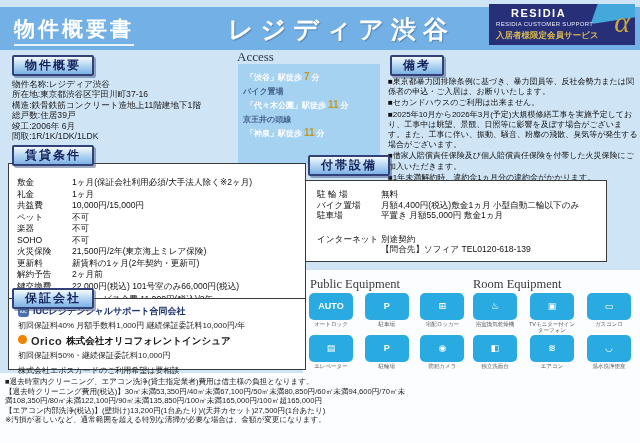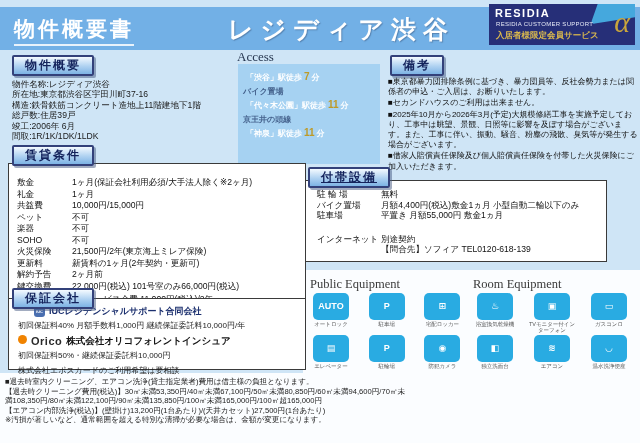--- a/index.html
+++ b/index.html
@@ -10,21 +10,21 @@
   .top-band{left:0;top:7px;width:640px;height:43px;background:#72b0e6;}
   .doc-title{left:14px;top:15px;font-size:21px;font-weight:bold;color:#fff;letter-spacing:3px;
              border-bottom:2px solid #e8f2fb;padding-bottom:1px;}
   .prop-name{left:228px;top:13px;font-size:25px;font-weight:bold;color:#fff;letter-spacing:7px;
              text-shadow:1px 1px 1px rgba(60,90,130,.5);}
   .badge{left:489px;top:4px;width:146px;height:41px;background:#262f78;overflow:hidden;}
   .badge-swoosh{position:absolute;right:-14px;top:-10px;width:52px;height:26px;background:#49b6e8;
                 transform:skewX(-28deg) rotate(-10deg);border-radius:4px;opacity:.9;}
   .badge-alpha{position:absolute;right:5px;top:0px;font-family:"Liberation Serif",serif;
                font-style:italic;font-size:30px;color:#c9a53c;line-height:36px;}
-  .badge-brand{position:absolute;left:6px;top:3px;font-size:11px;font-weight:bold;color:#fff;letter-spacing:1.5px;}
+  .badge-brand{position:absolute;left:22px;top:3px;font-size:11px;font-weight:bold;color:#fff;letter-spacing:1.5px;}
   .badge-support{position:absolute;left:7px;top:17px;font-size:6px;color:#e6e9f6;letter-spacing:.3px;}
   .badge-service{position:absolute;left:7px;top:26px;font-size:8.5px;font-weight:bold;color:#d9b84e;}
   
   .sec-btn{display:inline-block;background:linear-gradient(180deg,#f4faff 0%,#aed1f1 55%,#7db3e4 100%);
            border:2px solid #33417a;border-radius:2px;box-shadow:2px 2px 0 rgba(70,90,130,.5);
            color:#14235c;font-weight:bold;font-size:12px;line-height:14px;padding:1px 11px 2px;
            letter-spacing:2px;z-index:3;}
   
   .ov-lines{left:12px;top:79px;width:232px;font-size:8.6px;line-height:10.4px;color:#1a1a1a;}
   
@@ -39,42 +39,42 @@
   .remarks-text{left:388px;top:77px;width:250px;font-size:8px;line-height:10.2px;color:#101010;}
   .remarks-text p{margin:0 0 1px 0;}
   
   .wbox{background:#fff;border:1.4px solid #3a3a3a;box-sizing:border-box;}
   .rental-box{left:8px;top:154px;width:298px;height:147px;padding:13px 8px 0;margin-top:9px;}
   .krow{display:flex;font-size:8.6px;line-height:11.5px;color:#111;}
   .krow .lab{width:55px;flex:none;}
   .krow .val{flex:1;}
   .kfoot{font-size:8.6px;line-height:12px;color:#111;margin-top:1px;}
   .guar-box{left:8px;top:298px;width:298px;height:72px;padding:6px 9px 0;font-size:8px;color:#222;}
-  .iuc-row{display:flex;align-items:center;gap:4px;font-size:9px;font-weight:bold;color:#1b2f6e;margin-left:16px;}
+  .iuc-row{display:flex;align-items:center;gap:4px;font-size:9px;font-weight:bold;color:#1b2f6e;}
   .iuc-mark{display:inline-block;width:11px;height:11px;border-radius:3px;background:#4a6fb0;color:#fff;
             font-size:4px;line-height:11px;text-align:center;font-weight:bold;}
   .orico-row{display:flex;align-items:flex-start;gap:4px;margin-top:4px;}
   .orico-dot{width:9px;height:9px;border-radius:50%;background:#f08300;flex:none;}
   .orico-brand{font-size:11px;font-weight:bold;color:#2a2a2a;letter-spacing:.5px;}
   .orico-name{font-size:9.5px;font-weight:bold;color:#111;}
   .guar-line{margin-top:2px;}
   .epos-line{margin-top:4px;}
   .fac-box{left:305px;top:180px;width:302px;height:82px;padding:8px 11px 0;font-size:8.6px;color:#111;}
   .frow{display:flex;line-height:10.6px;}
   .frow .lab{width:64px;flex:none;}
   .frow .val{flex:1;}
   .inet{margin-top:13px;}
   .inet-contact{margin-left:64px;}
   
   .white-right{left:303px;top:270px;width:337px;height:103px;background:#fbfdff;}
   .white-bottom{left:0;top:373px;width:640px;height:70px;background:#fbfdff;}
   .eq-heading{font-family:"Liberation Serif","DejaVu Serif",serif;font-size:12.5px;color:#3a3a3a;}
   .eq-grid{display:grid;grid-template-columns:repeat(3,1fr);column-gap:7px;row-gap:2px;}
   .eq-cell{width:48px;text-align:center;}
-  .eq-icon{width:36px;height:27px;margin:0 auto;background:#29abe2;border-radius:5px;color:#fff;
+  .eq-icon{width:44px;height:27px;margin:0 auto;background:#29abe2;border-radius:5px;color:#fff;
            font-size:9px;font-weight:bold;line-height:27px;text-align:center;}
   .eq-label{font-size:5.5px;color:#555;line-height:6px;margin-top:1px;min-height:12px;}
   
   .notes{left:5px;top:377px;width:632px;font-size:7.6px;line-height:9.6px;color:#222;}
 </style>
 </head>
 <body>
 
 <div class="page">
 
@@ -116,20 +116,21 @@
       <span>「神泉」駅徒歩</span><span class="acc-min">11</span><span>分</span>
     </div>
   </div>
 
   <div class="abs sec-btn" style="left:390px;top:55px;">備考</div>
   <div class="abs remarks-text">
     <p>■東京都暴力団排除条例に基づき、暴力団員等、反社会勢力または関係者の申込・ご入居は、お断りいたします。</p>
     <p>■セカンドハウスのご利用は出来ません。</p>
     <p>■2025年10月から2026年3月(予定)大規模修繕工事を実施予定しており、工事中は眺望、景観、日照等に影響を及ぼす場合がございます。また、工事に伴い、振動、騒音、粉塵の飛散、臭気等が発生する場合がございます。</p>
     <p>■借家人賠償責任保険及び個人賠償責任保険を付帯した火災保険にご加入いただきます。</p>
+    <p>■1年未満解約時、違約金1ヵ月分の違約金がかかります。</p>
   </div>
 
   <div class="abs sec-btn" style="left:12px;top:145px;">賃貸条件</div>
   <div class="abs wbox rental-box">
     <div class="krow">
         <span class="lab">敷金</span>
         <span class="val">1ヶ月(保証会社利用必須/大手法人除く※2ヶ月)</span>
       </div>
     <div class="krow">
         <span class="lab">礼金</span>
@@ -163,21 +164,21 @@
         <span class="lab">解約予告</span>
         <span class="val">2ヶ月前</span>
       </div>
     <div class="krow">
         <span class="lab">鍵交換費</span>
         <span class="val">22,000円(税込) 101号室のみ66,000円(税込)</span>
       </div>
     <div class="kfoot">入居者様限定会員サービス会費 11,000円(税込)/2年</div>
   </div>
 
-  <div class="abs sec-btn" style="left:308px;top:167px;text-decoration:underline;">付帯設備</div>
+  <div class="abs sec-btn" style="left:308px;top:155px;">付帯設備</div>
   <div class="abs wbox fac-box">
     <div class="frow">
         <span class="lab">駐 輪 場</span>
         <span class="val">無料</span>
       </div>
     <div class="frow">
         <span class="lab">バイク置場</span>
         <span class="val">月額4,400円(税込)敷金1ヵ月 小型自動二輪以下のみ</span>
       </div>
     <div class="frow">

